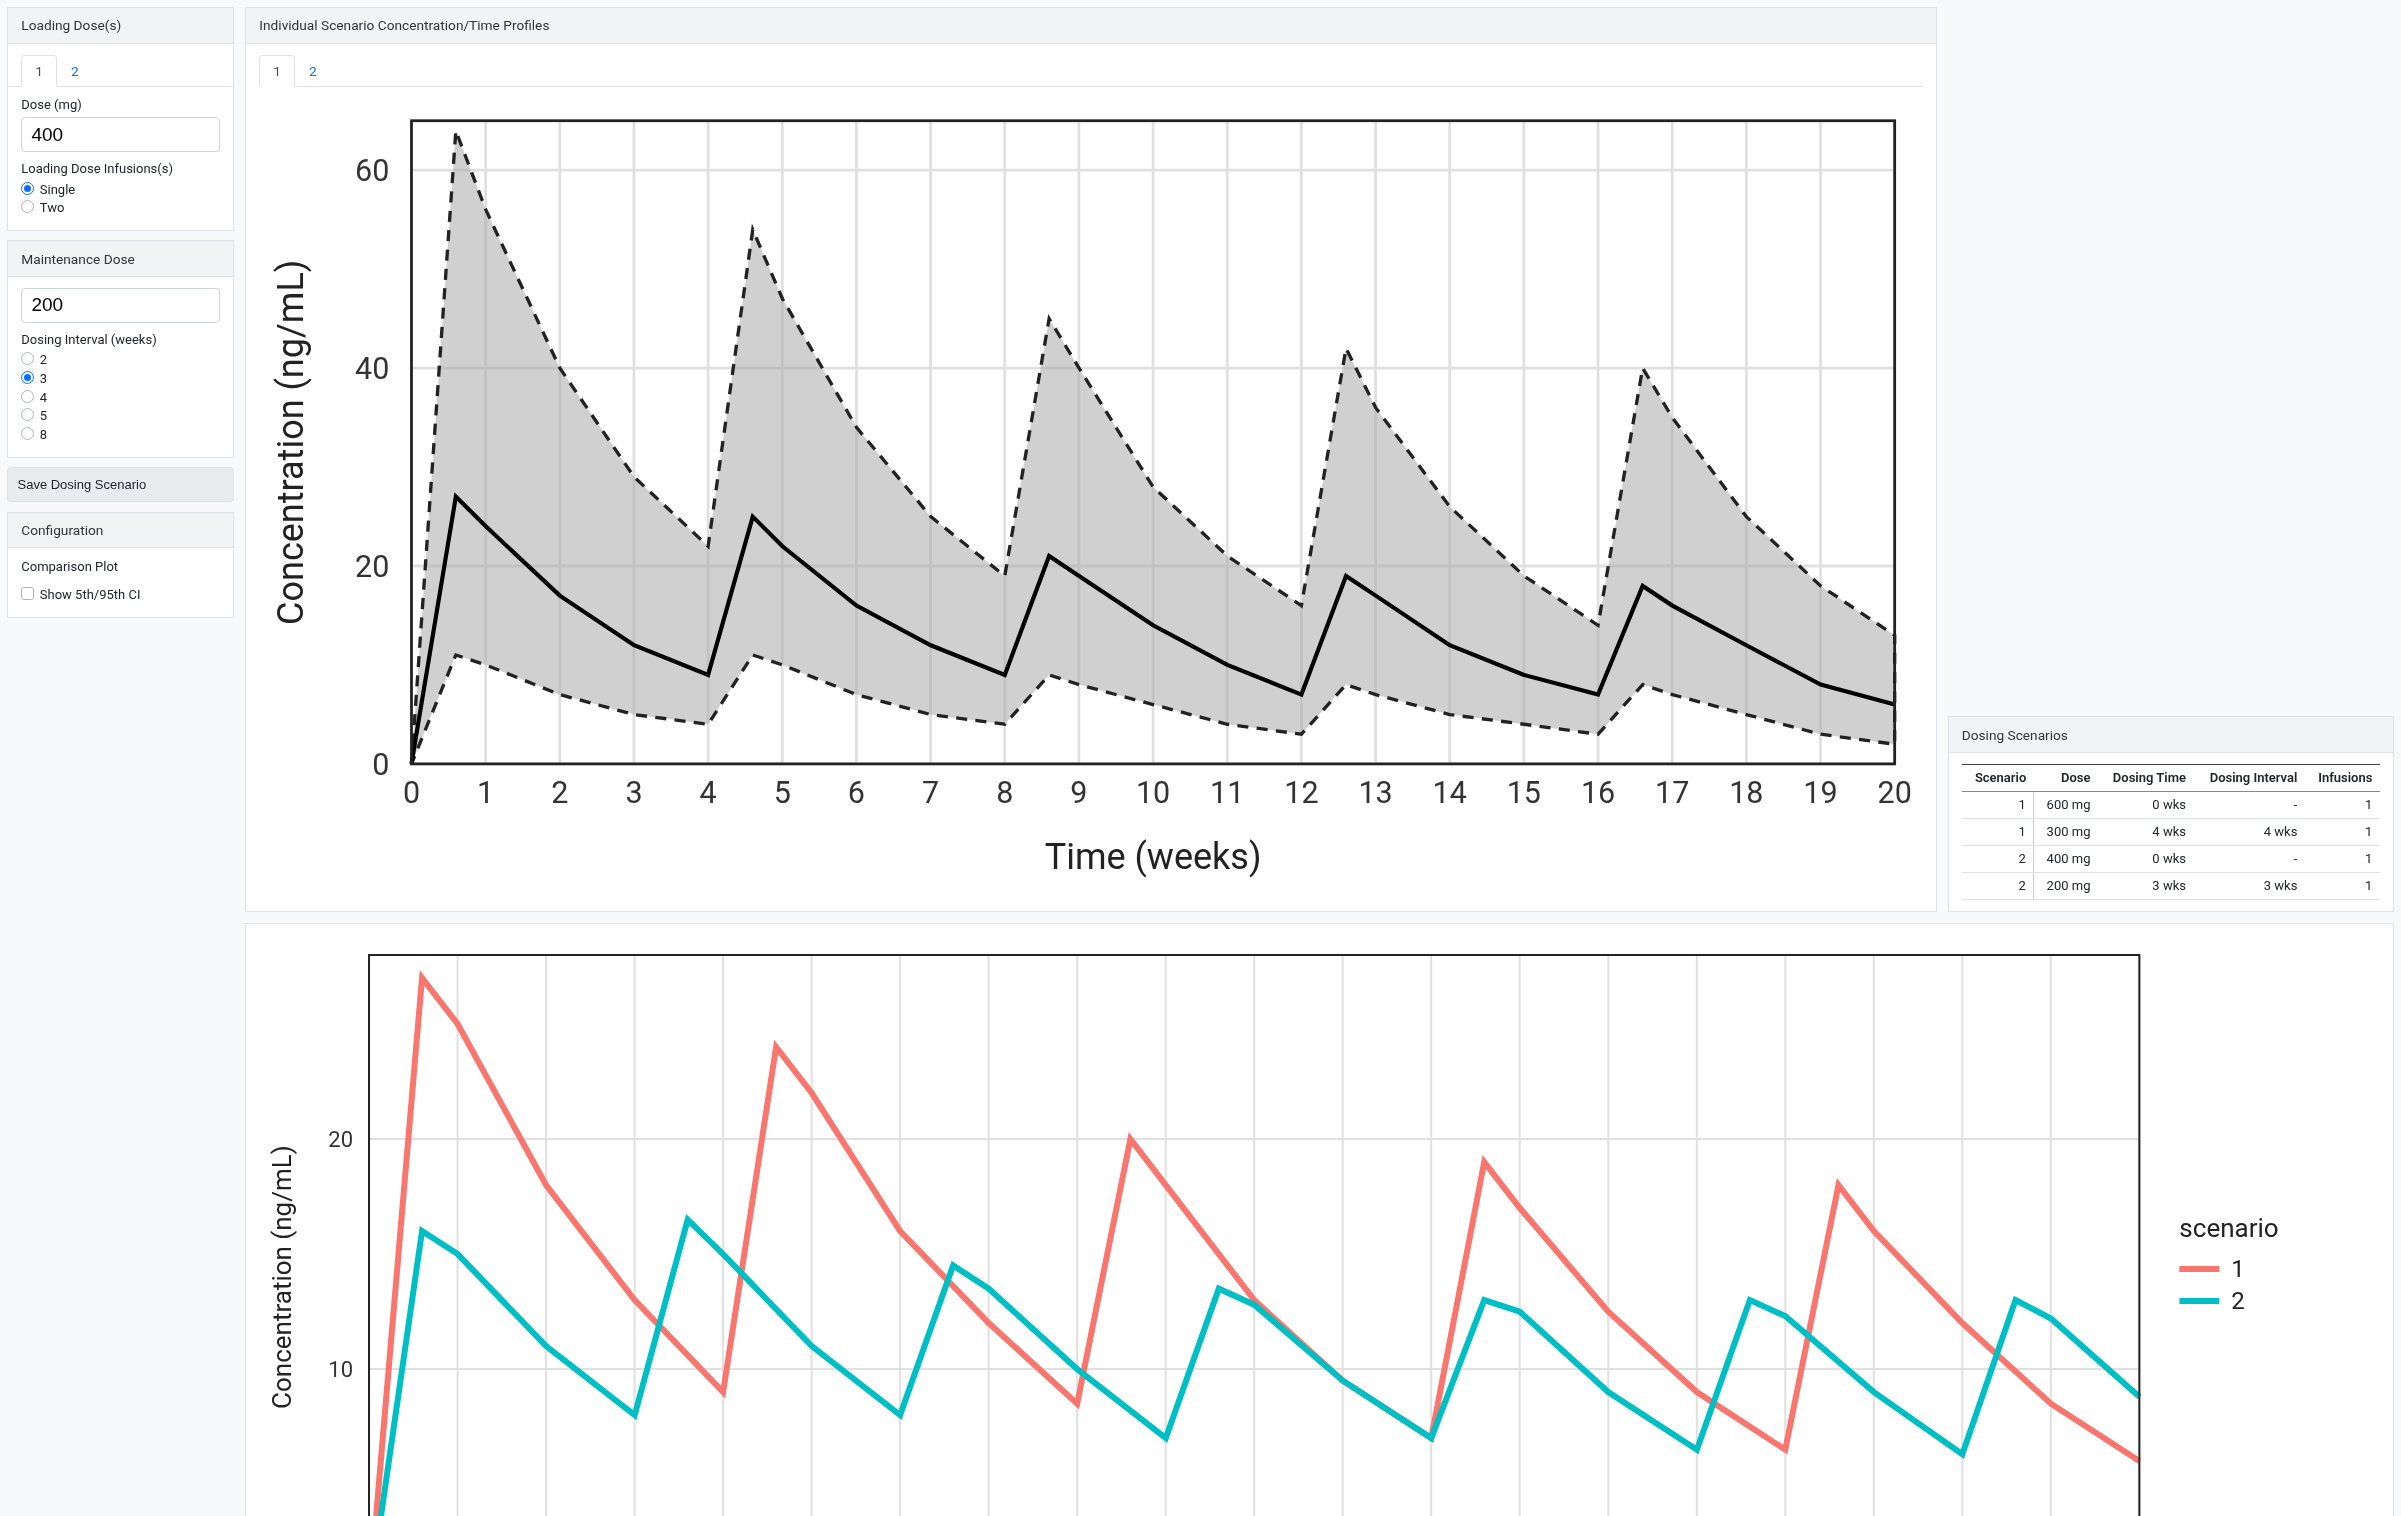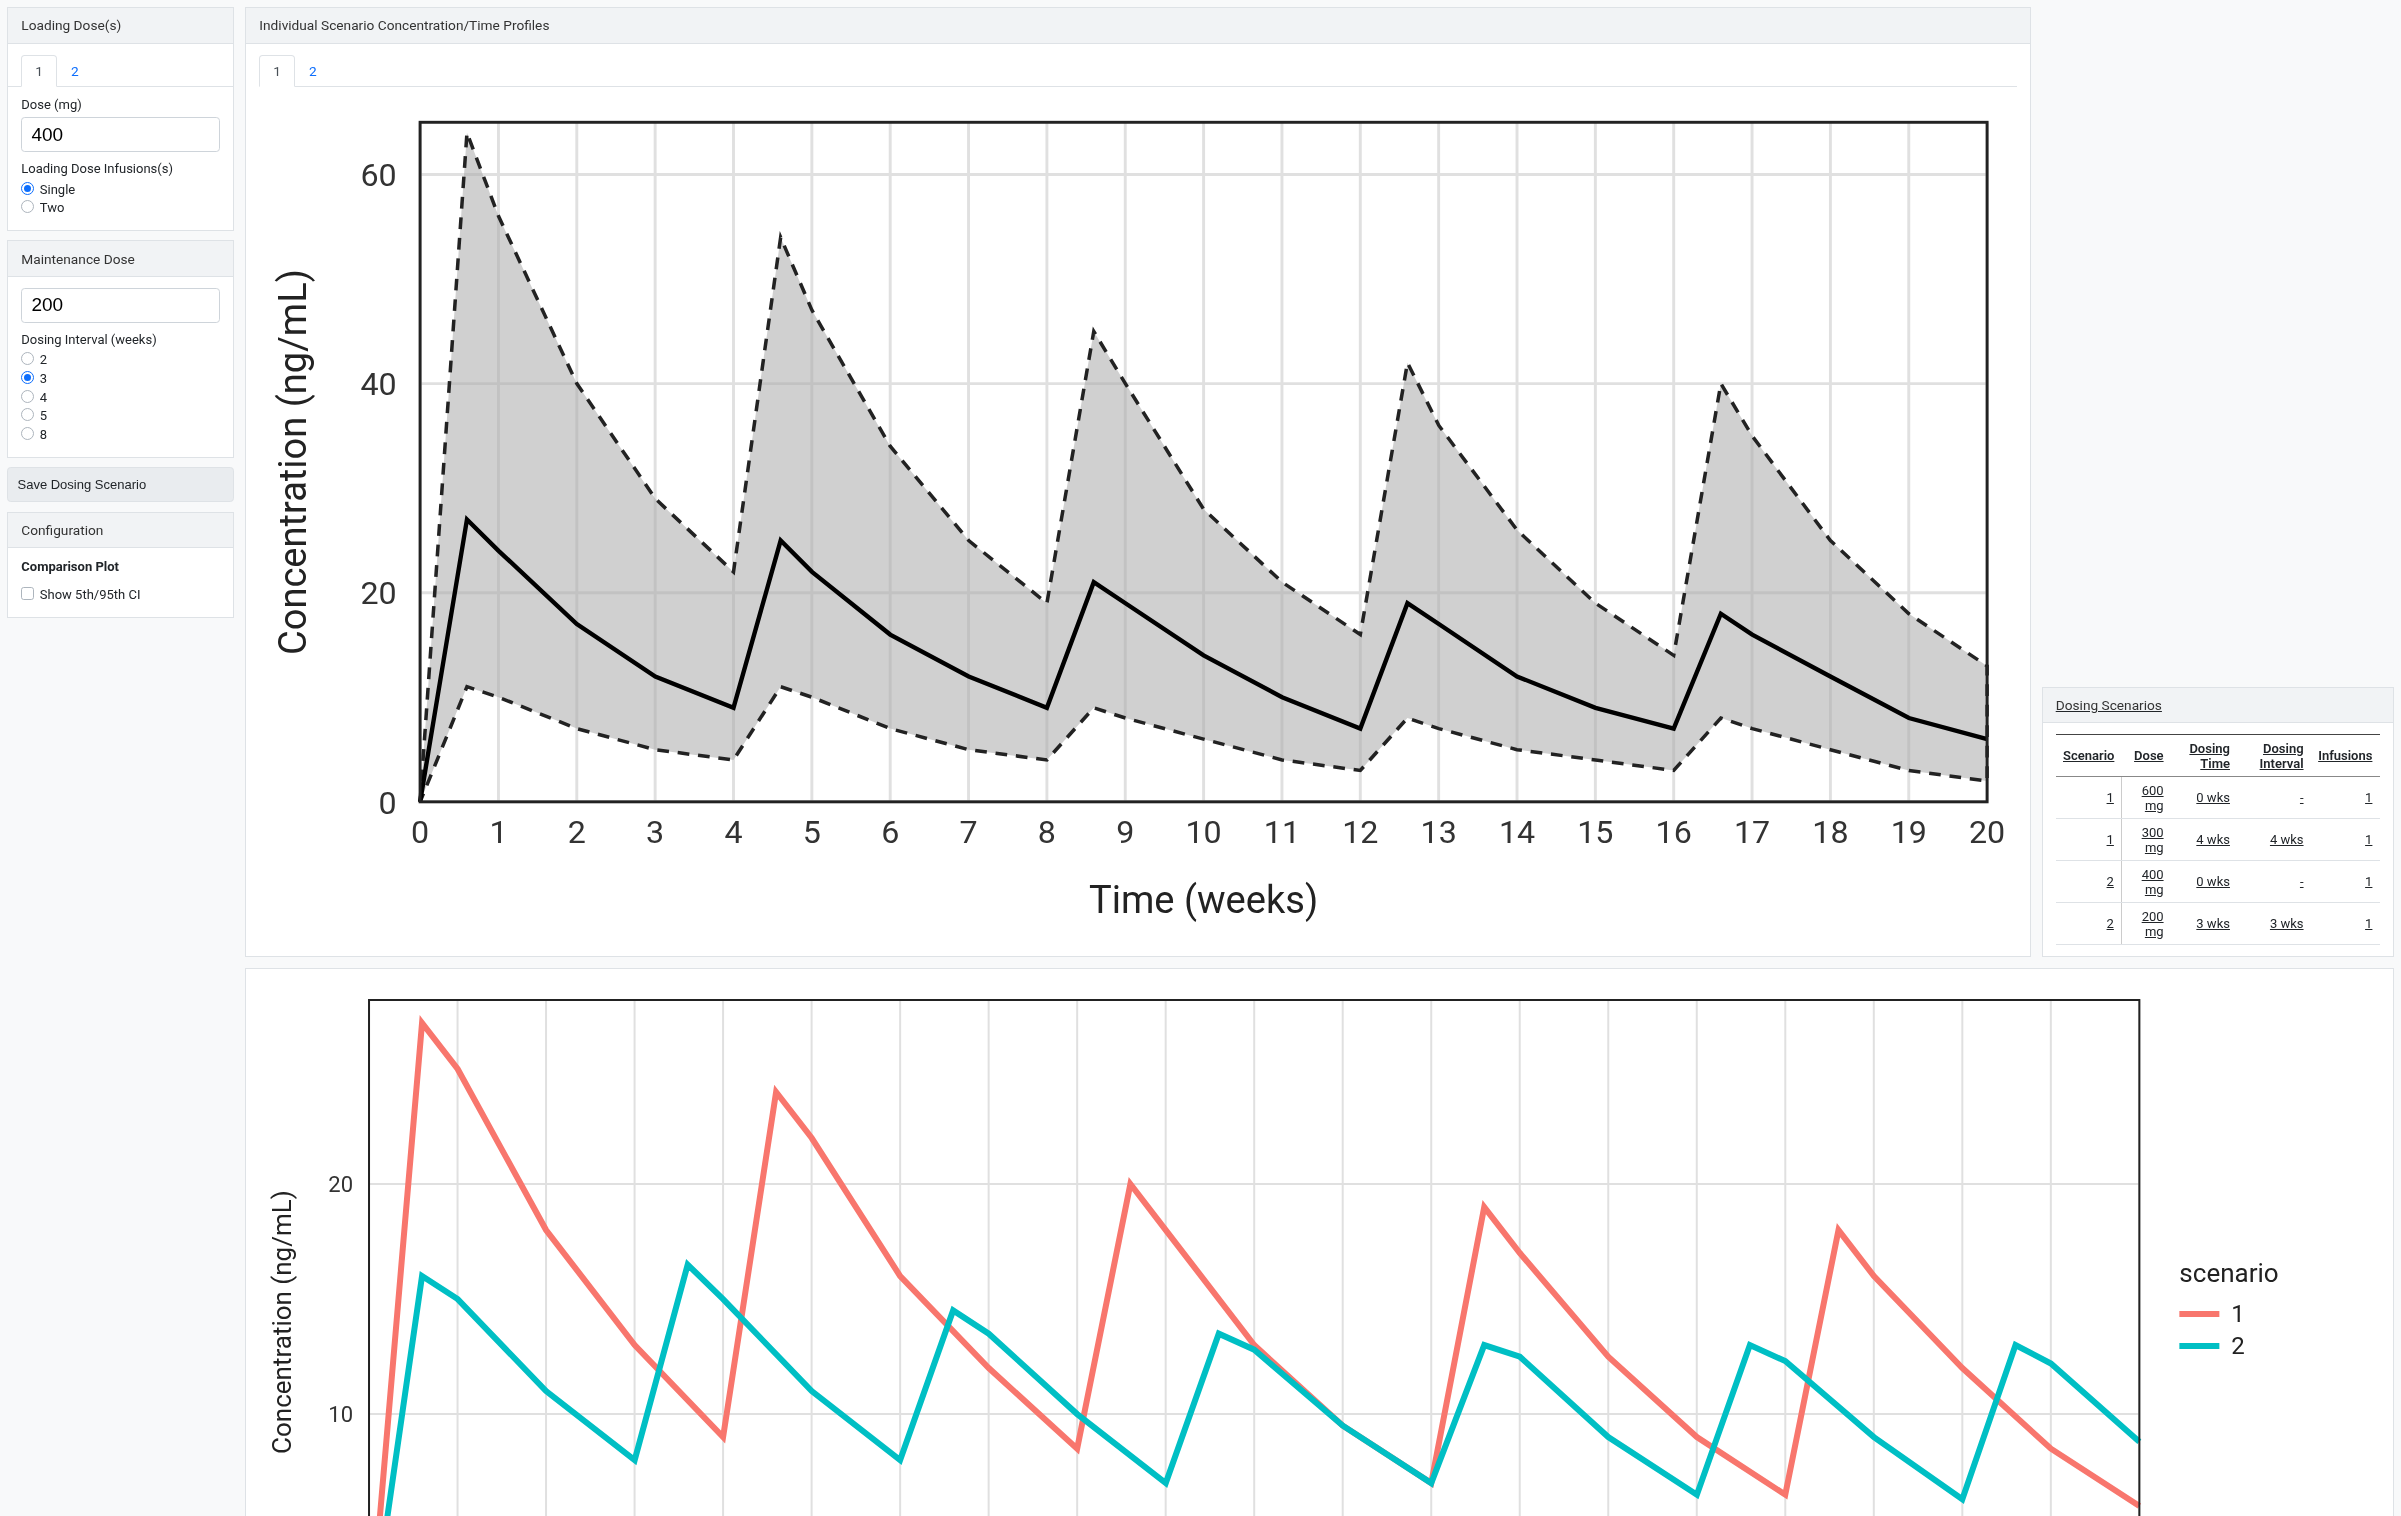--- a/index.html
+++ b/index.html
@@ -131,23 +131,22 @@
   .row {
     display: flex;
     gap: 11px;
     align-items: flex-end;
   }
   .chart-panel {
     flex: 1;
     min-width: 0;
   }
   .scenarios-panel {
-    width: 352px;
+    width: 446px;
     flex-shrink: 0;
-    text-decoration: underline;
   }
   .chart-area {
     padding: 11px 13px;
   }
   .chart-tabs {
     display: flex;
     border-bottom: 0.9px solid #dee2e6;
     margin-bottom: 5.5px;
   }
   table.scenarios {
@@ -241,21 +240,21 @@
             </div>
           </div>
       </div>
     </div>
 
     <button class="btn-save">Save Dosing Scenario</button>
 
     <div class="panel">
       <div class="panel-header">Configuration</div>
       <div class="panel-body">
-        <div class="form-label" style="font-weight:700;margin-bottom:13px">Comparison Plot</div>
+        <div class="form-label" style="font-weight:400;margin-bottom:13px">Comparison Plot</div>
         <div class="radio-row">
           <span class="checkbox"></span>
           <span>Show 5th/95th CI</span>
         </div>
       </div>
     </div>
   </div>
 
   <div class="main">
     <div class="row">

